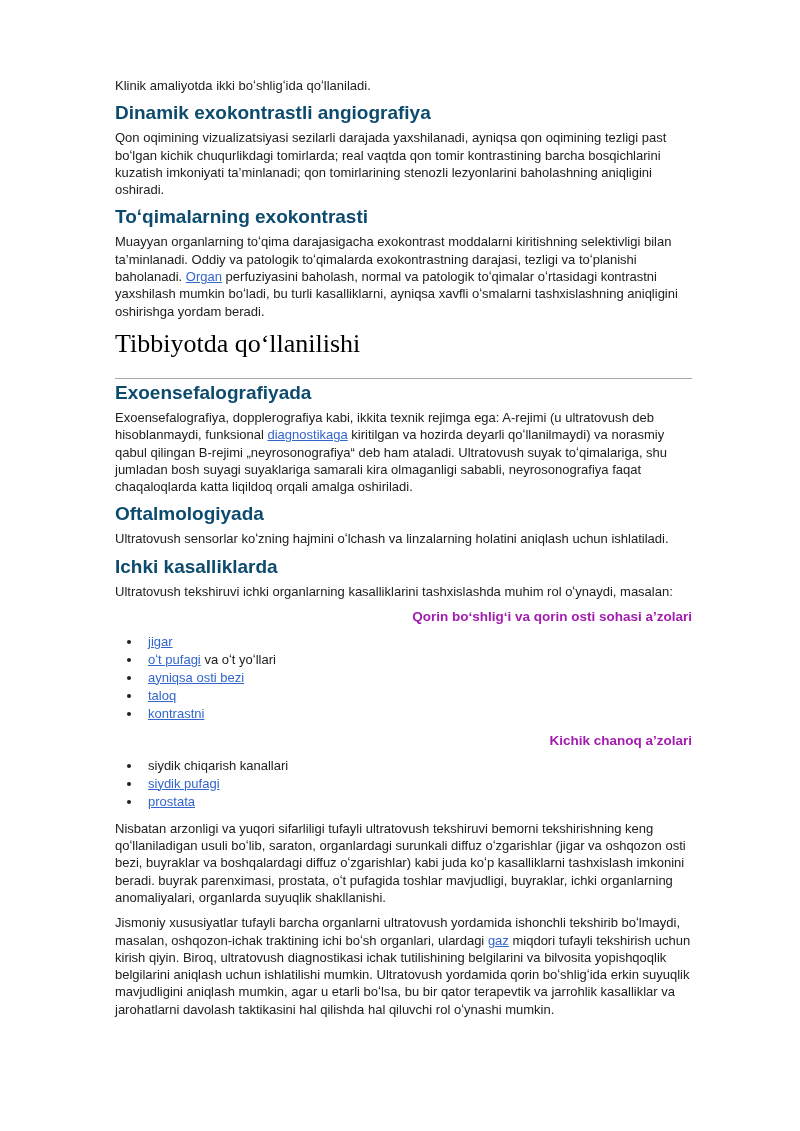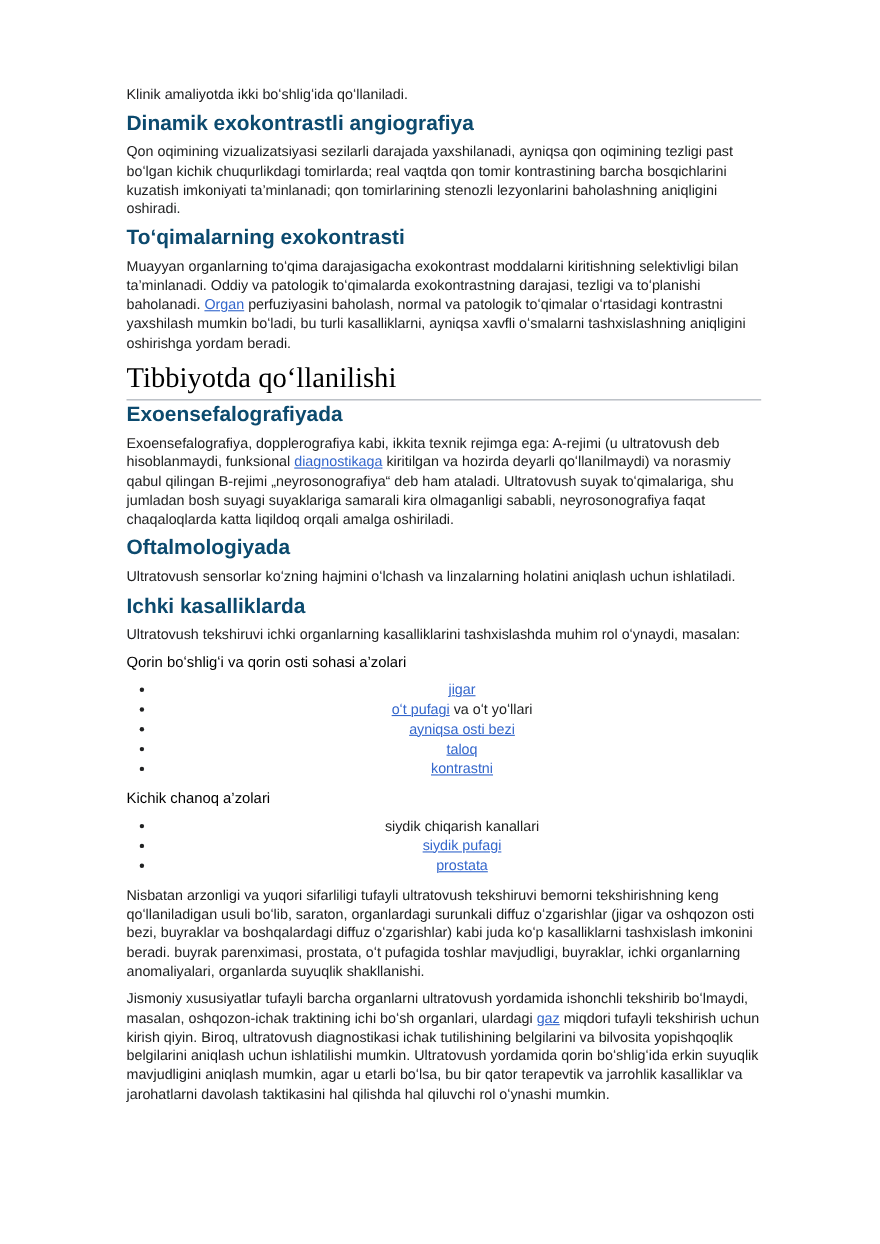--- a/index.html
+++ b/index.html
@@ -32,41 +32,41 @@
     font-weight: 700;
     margin: 1px 0 6px 0;
     color: #0c4a6e;
   }
   h2.main {
     font-family: "Liberation Serif", serif;
     font-weight: 400;
     font-size: 26px;
     line-height: 32px;
     margin: 5px 0 3px 0;
-    padding-bottom: 3px;
+    padding-bottom: 18px;
     border-bottom: 1px solid #a2a9b1;
     color: #000000;
   }
   h4.minor {
     font-size: 13.5px;
     line-height: 17.5px;
-    font-weight: 400;
+    font-weight: 700;
     margin: 1px 0 6px 0;
-    color: #000000;
+    color: #a21caf;
+    text-align: right;
   }
   ul.links {
     margin: 7px 0 9px 0;
     padding-left: 27px;
     font-size: 13px;
     list-style: disc;
   }
   ul.links li {
     line-height: 18.1px;
     padding-left: 6px;
-    text-align: center;
   }
   a.wikilink {
     color: #3366cc;
     text-decoration: underline;
     text-decoration-thickness: 1px;
     cursor: pointer;
   }
 </style>
 </head>
 <body>

